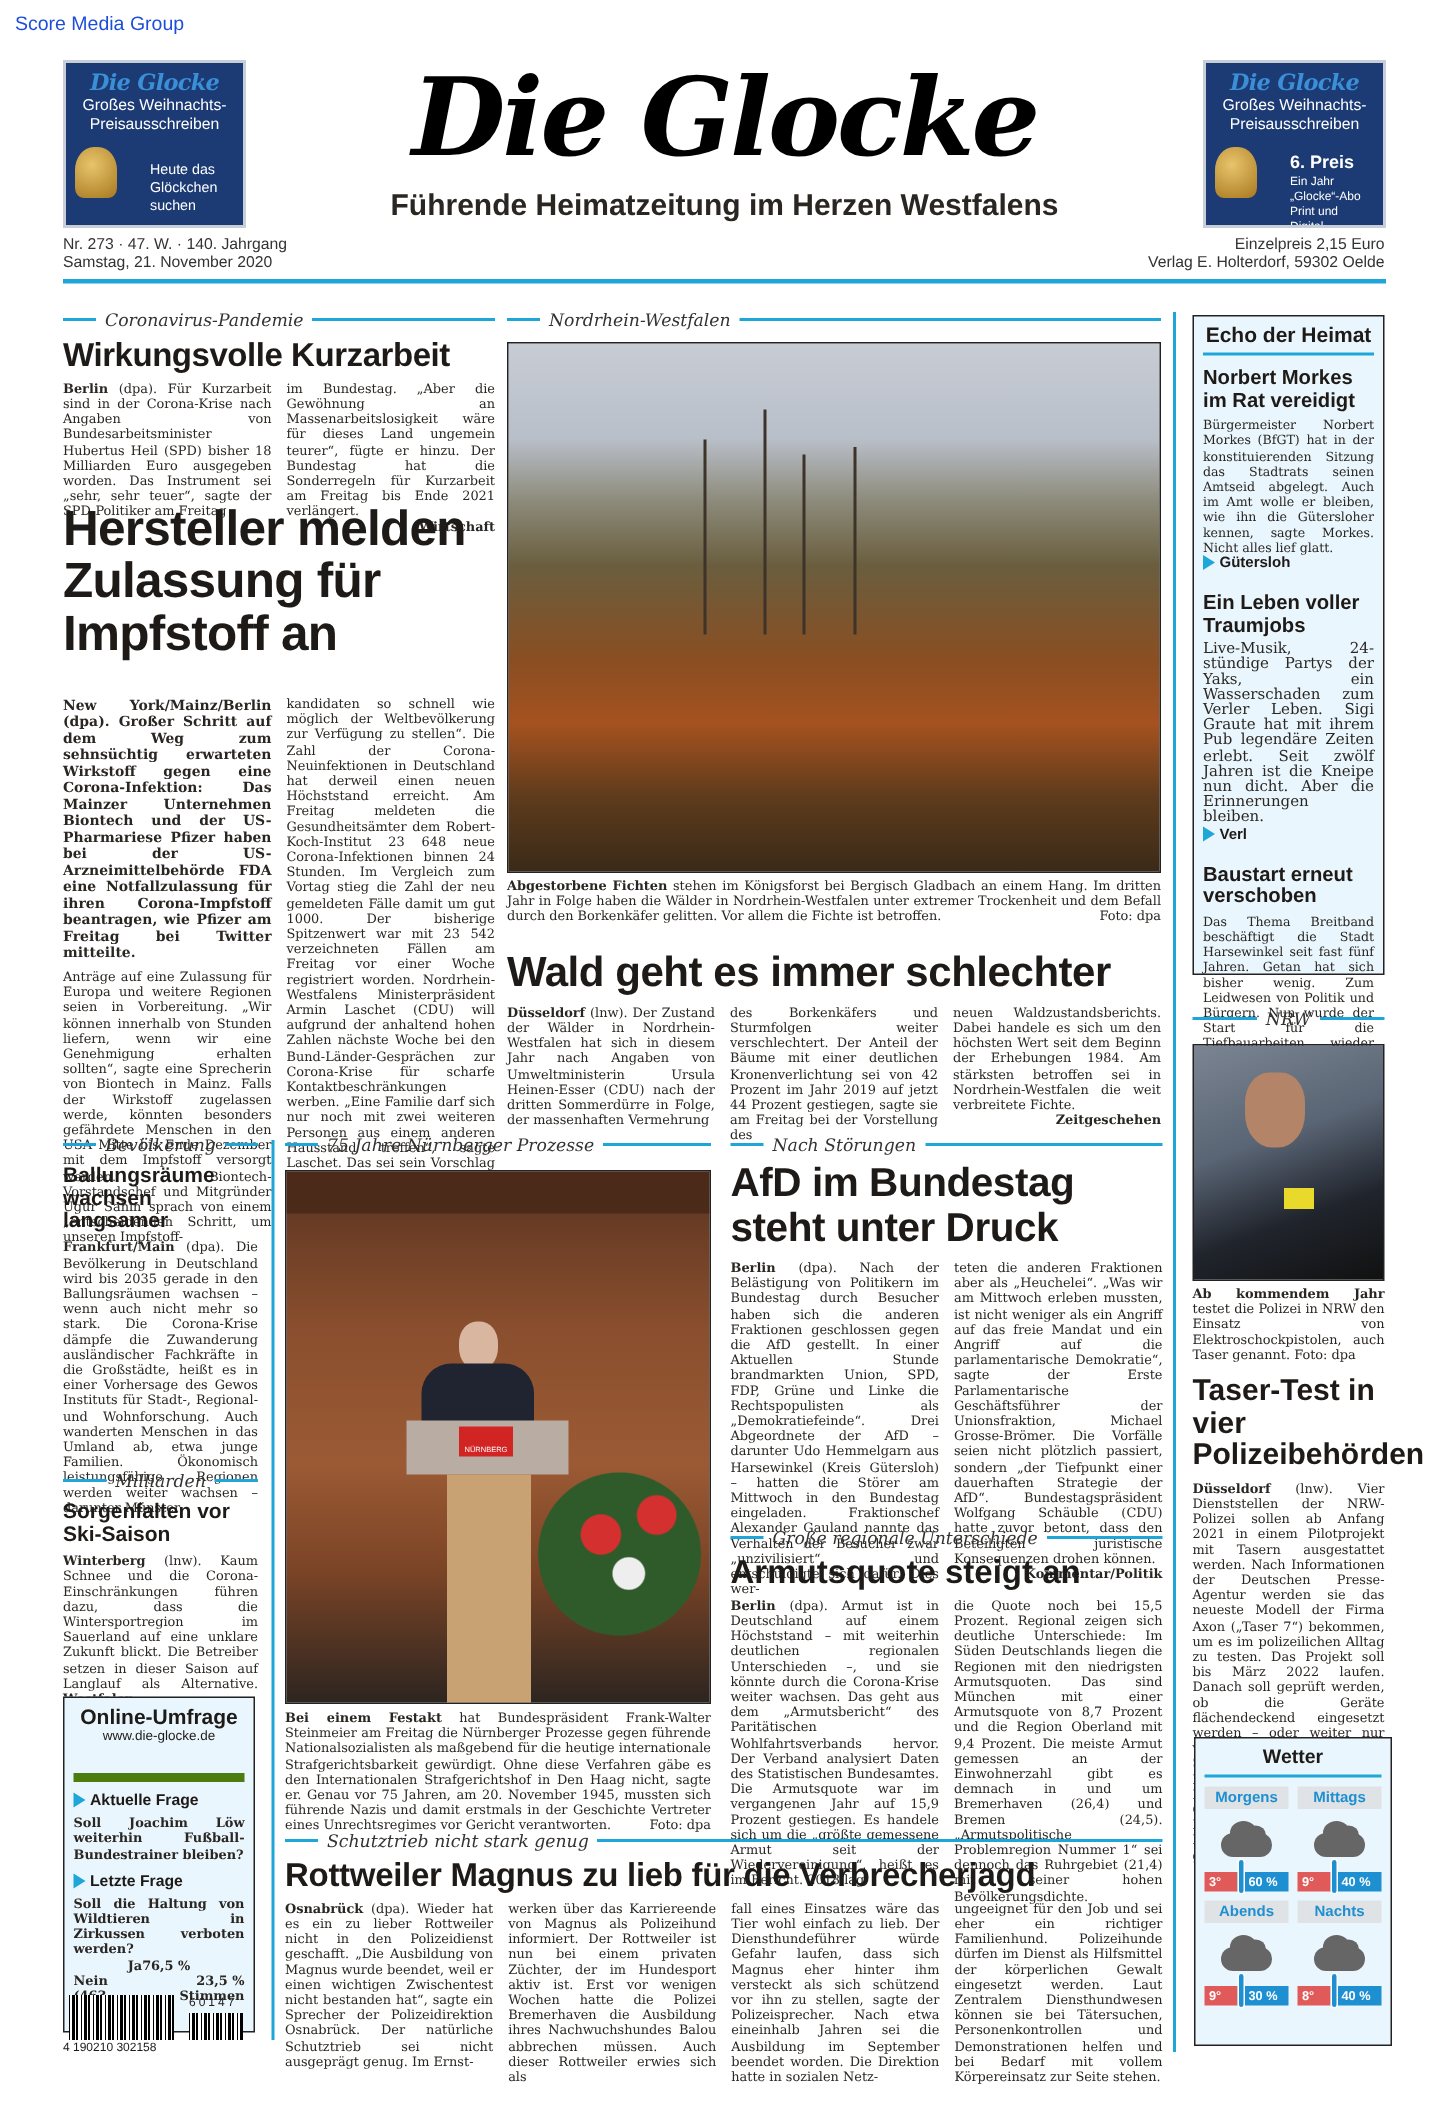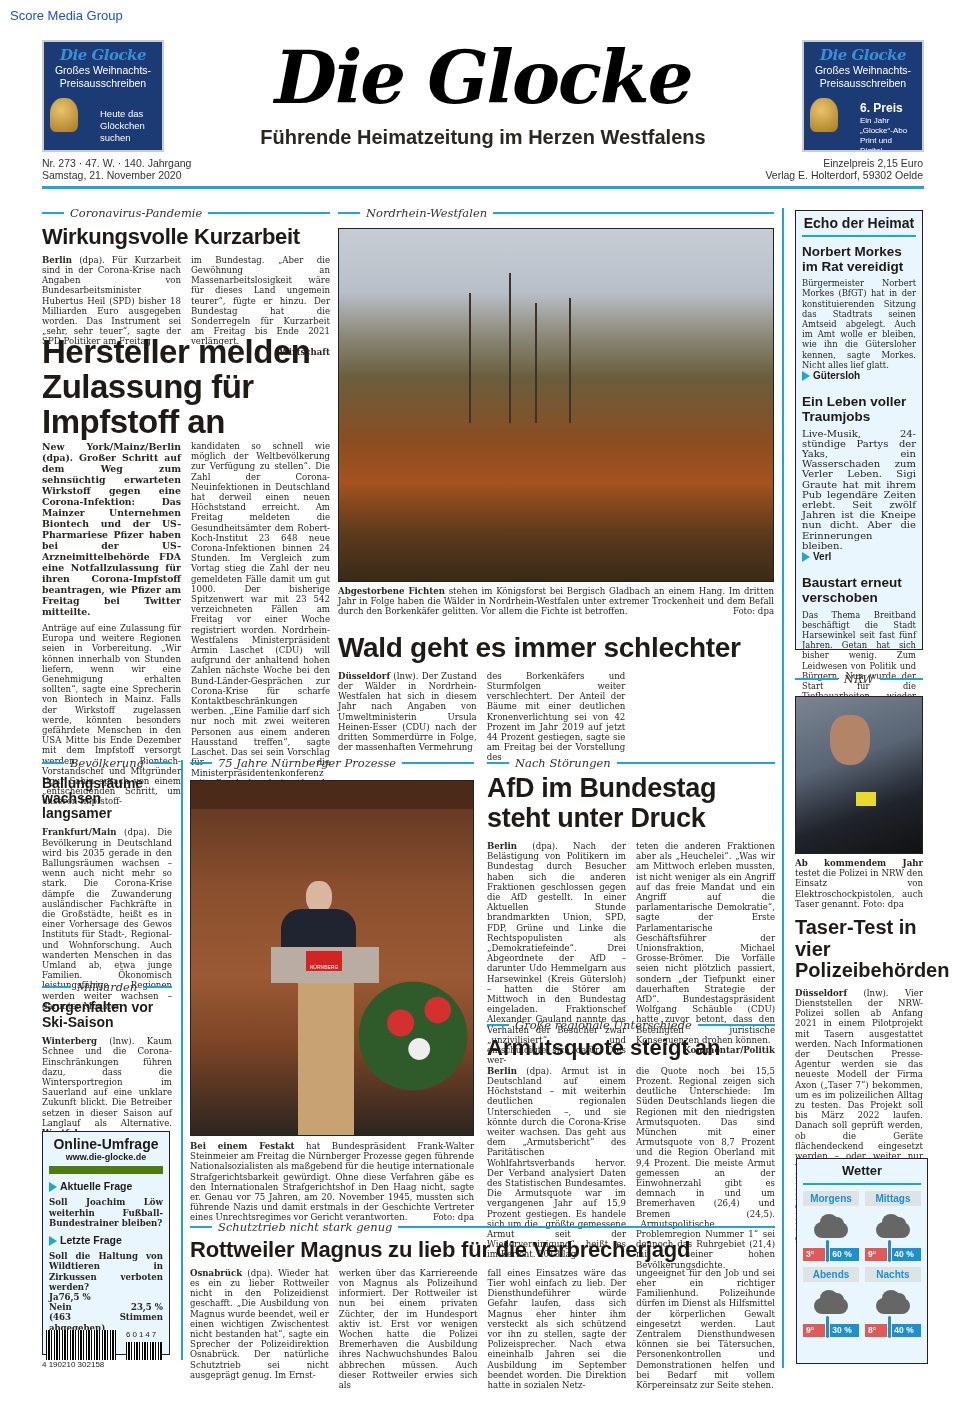--- a/index.html
+++ b/index.html
@@ -88,21 +88,21 @@
     </div>
   <div class="hl" style="font-size:22px;margin-top:5px;letter-spacing:-0.3px">Wirkungsvolle Kurzarbeit</div>
   <div class="cols2" style="margin-top:6px">
     <div class="body"><b>Berlin</b><span> (dpa). Für Kurzarbeit sind in der Corona-Krise nach Angaben von Bundesarbeitsminister Hubertus Heil (SPD) bisher 18 Milliarden Euro ausgegeben worden. Das Instrument sei „sehr, sehr teuer“, sagte der SPD-Politiker am Freitag</span></div>
     <div class="body"><span>im Bundestag. „Aber die Gewöhnung an Massenarbeitslosigkeit wäre für dieses Land ungemein teurer“, fügte er hinzu. Der Bundestag hat die Sonderregeln für Kurzarbeit am Freitag bis Ende 2021 verlängert.</span><div class="ref">Wirtschaft</div></div>
   </div>
 </div>
 
 <div class="abs" style="left:42px;top:334px;width:288px">
   <div class="hl" style="font-size:33px;line-height:35px;letter-spacing:-0.5px">Hersteller melden Zulassung für Impfstoff an</div>
-  <div class="cols2" style="margin-top:2px">
+  <div class="cols2" style="margin-top:26px">
     <div>
       <div class="body" style="font-weight:bold;font-size:9.3px;line-height:11px;margin-bottom:6px">New York/Mainz/Berlin (dpa). Großer Schritt auf dem Weg zum sehnsüchtig erwarteten Wirkstoff gegen eine Corona-Infektion: Das Mainzer Unternehmen Biontech und der US-Pharmariese Pfizer haben bei der US-Arzneimittelbehörde FDA eine Notfallzulassung für ihren Corona-Impfstoff beantragen, wie Pfizer am Freitag bei Twitter mitteilte.</div>
       <div class="body">Anträge auf eine Zulassung für Europa und weitere Regionen seien in Vorbereitung. „Wir können innerhalb von Stunden liefern, wenn wir eine Genehmigung erhalten sollten“, sagte eine Sprecherin von Biontech in Mainz. Falls der Wirkstoff zugelassen werde, könnten besonders gefährdete Menschen in den USA Mitte bis Ende Dezember mit dem Impfstoff versorgt werden. Biontech-Vorstandschef und Mitgründer Ugur Sahin sprach von einem „entscheidenden Schritt, um unseren Impfstoff-</div>
     </div>
     <div class="body"><span>kandidaten so schnell wie möglich der Weltbevölkerung zur Verfügung zu stellen“. Die Zahl der Corona-Neuinfektionen in Deutschland hat derweil einen neuen Höchststand erreicht. Am Freitag meldeten die Gesundheitsämter dem Robert-Koch-Institut 23 648 neue Corona-Infektionen binnen 24 Stunden. Im Vergleich zum Vortag stieg die Zahl der neu gemeldeten Fälle damit um gut 1000. Der bisherige Spitzenwert war mit 23 542 verzeichneten Fällen am Freitag vor einer Woche registriert worden. Nordrhein-Westfalens Ministerpräsident Armin Laschet (CDU) will aufgrund der anhaltend hohen Zahlen nächste Woche bei den Bund-Länder-Gesprächen zur Corona-Krise für scharfe Kontaktbeschränkungen werben. „Eine Familie darf sich nur noch mit zwei weiteren Personen aus einem anderen Hausstand treffen“, sagte Laschet. Das sei sein Vorschlag für die Ministerpräsidentenkonferenz mit Bundeskanzlerin Angela Merkel (CDU).</span><div class="ref">Zeitgeschehen</div></div>
   </div>
 </div>
 
 <div class="abs" style="left:338px;top:206px;width:436px">
   <div class="kicker">
@@ -114,20 +114,21 @@
     <div class="tree" style="left:130px;height:130px"></div>
     <div class="tree" style="left:170px;height:150px"></div>
     <div class="tree" style="left:196px;height:120px"></div>
     <div class="tree" style="left:230px;height:125px"></div>
   </div>
   <div class="body" style="margin-top:4px"><b>Abgestorbene Fichten</b><span> stehen im Königsforst bei Bergisch Gladbach an einem Hang. Im dritten Jahr in Folge haben die Wälder in Nordrhein-Westfalen unter extremer Trockenheit und dem Befall durch den Borkenkäfer gelitten. Vor allem die Fichte ist betroffen.</span> <span style="float:right">Foto: dpa</span></div>
   <div class="hl" style="font-size:28px;margin-top:16px;letter-spacing:-0.3px">Wald geht es immer schlechter</div>
   <div class="cols3" style="margin-top:8px">
     <div class="body"><b>Düsseldorf</b><span> (lnw). Der Zustand der Wälder in Nordrhein-Westfalen hat sich in diesem Jahr nach Angaben von Umweltministerin Ursula Heinen-Esser (CDU) nach der dritten Sommerdürre in Folge, der massenhaften Vermehrung</span></div>
     <div class="body">des Borkenkäfers und Sturmfolgen weiter verschlechtert. Der Anteil der Bäume mit einer deutlichen Kronenverlichtung sei von 42 Prozent im Jahr 2019 auf jetzt 44 Prozent gestiegen, sagte sie am Freitag bei der Vorstellung des</div>
+    <div class="body"><span>neuen Waldzustandsberichts. Dabei handele es sich um den höchsten Wert seit dem Beginn der Erhebungen 1984. Am stärksten betroffen sei in Nordrhein-Westfalen die weit verbreitete Fichte.</span><div class="ref">Zeitgeschehen</div></div>
   </div>
 </div>
 
 <div class="abs box" style="left:795px;top:210px;width:128px;height:440px;padding:5px 6px">
   <div class="hl" style="font-size:14px;text-align:center;padding-bottom:4px;border-bottom:2px solid #1ea6d8">Echo der Heimat</div>
   <div style="margin-top:8px">
     <div class="hl" style="font-size:13.5px">Norbert Morkes im Rat vereidigt</div>
     <div class="body" style="margin-top:4px;font-size:8.4px">Bürgermeister Norbert Morkes (BfGT) hat in der konstituierenden Sitzung das Stadtrats seinen Amtseid abgelegt. Auch im Amt wolle er bleiben, wie ihn die Gütersloher kennen, sagte Morkes. Nicht alles lief glatt.</div>
     <div class="sans" style="font-weight:bold;font-size:10px"><span class="pointer"></span><span>Gütersloh</span></div>
   </div>
@@ -223,26 +224,26 @@
       <span class="ln"></span>
       <span class="tx">Milliarden</span>
       <span class="ln"></span>
     </div>
   <div class="hl" style="font-size:14px;margin-top:6px">Sorgenfalten vor Ski-Saison</div>
   <div class="body" style="margin-top:6px"><b>Winterberg</b><span> (lnw). Kaum Schnee und die Corona-Einschränkungen führen dazu, dass die Wintersportregion im Sauerland auf eine unklare Zukunft blickt. Die Betreiber setzen in dieser Saison auf Langlauf als Alternative.</span> <b>Westfalen</b></div>
 </div>
 
 <div class="abs box" style="left:42px;top:1131px;width:128px;height:224px;padding:5px 6px">
   <div class="hl" style="font-size:14px;text-align:center">Online-Umfrage</div>
-  <div class="sans" style="font-size:9px;font-weight:bold;text-align:center;padding-bottom:4px;border-bottom:8px solid #4d7c0f">www.die-glocke.de</div>
+  <div class="sans" style="font-size:9px;font-weight:normal;text-align:center;padding-bottom:20px;border-bottom:6px solid #4d7c0f">www.die-glocke.de</div>
   <div class="sans" style="font-weight:bold;font-size:10.5px;margin-top:6px"><span class="pointer"></span><span>Aktuelle Frage</span></div>
   <div class="body" style="font-weight:bold;margin-top:5px">Soll Joachim Löw weiterhin Fußball-Bundestrainer bleiben?</div>
   <div class="sans" style="font-weight:bold;font-size:10.5px;margin-top:6px"><span class="pointer"></span><span>Letzte Frage</span></div>
   <div class="body" style="font-weight:bold;margin-top:5px">Soll die Haltung von Wildtieren in Zirkussen verboten werden?</div>
-  <div class="body" style="font-weight:bold;display:flex;justify-content:flex-start">
+  <div class="body" style="font-weight:bold;display:flex;justify-content:center">
       <span>Ja</span>
       <span>76,5 %</span>
     </div>
   <div class="body" style="font-weight:bold;display:flex;justify-content:space-between">
       <span>Nein</span>
       <span>23,5 %</span>
     </div>
   <div class="body" style="font-weight:bold">(463 Stimmen abgegeben)</div>
 </div>
 

